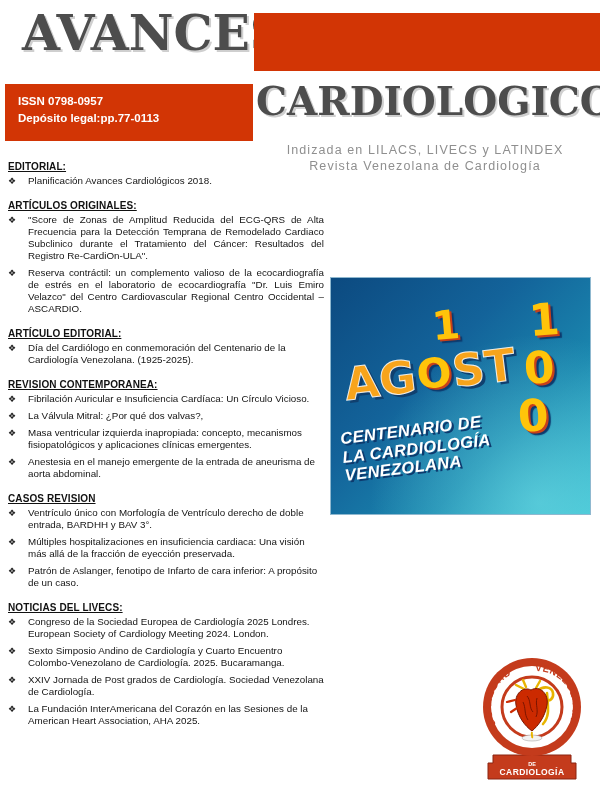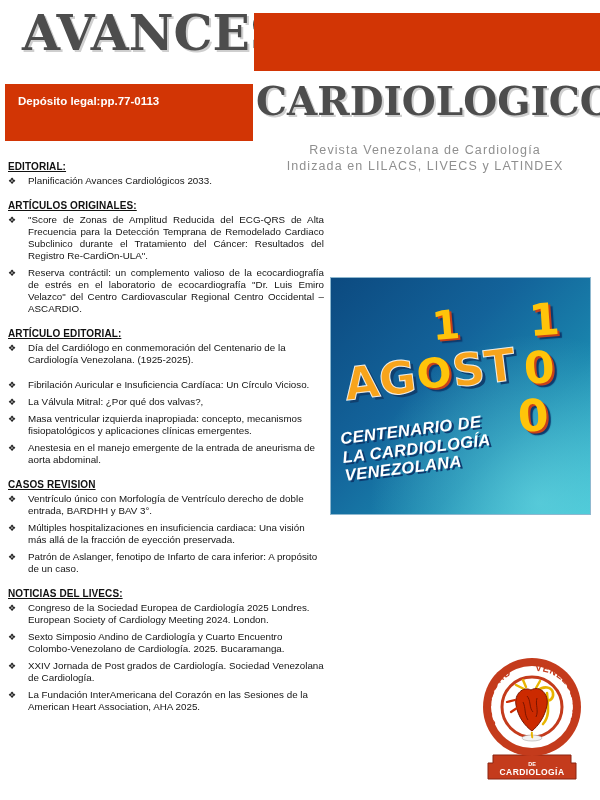--- a/index.html
+++ b/index.html
@@ -91,36 +91,37 @@
 </style>
 </head>
 <body>
 
 <div class="page">
 
   <div class="mast-title1">AVANCES</div>
   <div class="red-bar-top"></div>
 
   <div class="red-bar-issn">
+    <div class="issn-line">ISSN 0798-0957</div>
     <div class="issn-line">Depósito legal:pp.77-0113</div>
   </div>
   <div class="mast-title2">CARDIOLOGICOS</div>
 
   <div class="mast-subtitle">
+    <div>Indizada en LILACS, LIVECS y LATINDEX</div>
     <div>Revista Venezolana de Cardiología</div>
-    <div>Indizada en LILACS, LIVECS y LATINDEX</div>
   </div>
 
   <div class="toc">
 
     <section class="toc-section">
       <h2 class="toc-heading">EDITORIAL:</h2>
       <div class="toc-item">
         <span class="bullet">❖</span>
-        <p class="toc-text">Planificación Avances Cardiológicos 2033.</p>
+        <p class="toc-text">Planificación Avances Cardiológicos 2018.</p>
       </div>
     </section>
 
     <section class="toc-section">
       <h2 class="toc-heading">ARTÍCULOS ORIGINALES:</h2>
       <div class="toc-item">
         <span class="bullet">❖</span>
         <p class="toc-text justify">"Score de Zonas de Amplitud Reducida del ECG-QRS de Alta Frecuencia para la Detección Temprana de Remodelado Cardiaco Subclinico durante el Tratamiento del Cáncer: Resultados del Registro Re-CardiOn-ULA".</p>
       </div>
       <div class="toc-item">
@@ -131,20 +132,21 @@
 
     <section class="toc-section">
       <h2 class="toc-heading">ARTÍCULO EDITORIAL:</h2>
       <div class="toc-item">
         <span class="bullet">❖</span>
         <p class="toc-text">Día del Cardiólogo en conmemoración del Centenario de la Cardiología Venezolana.  (1925-2025).</p>
       </div>
     </section>
 
     <section class="toc-section">
+      <h2 class="toc-heading">REVISION CONTEMPORANEA:</h2>
       <div class="toc-item">
         <span class="bullet">❖</span>
         <p class="toc-text">Fibrilación Auricular e Insuficiencia Cardíaca: Un Círculo Vicioso.</p>
       </div>
       <div class="toc-item">
         <span class="bullet">❖</span>
         <p class="toc-text">La Válvula Mitral: ¿Por qué dos valvas?,</p>
       </div>
       <div class="toc-item">
         <span class="bullet">❖</span>

